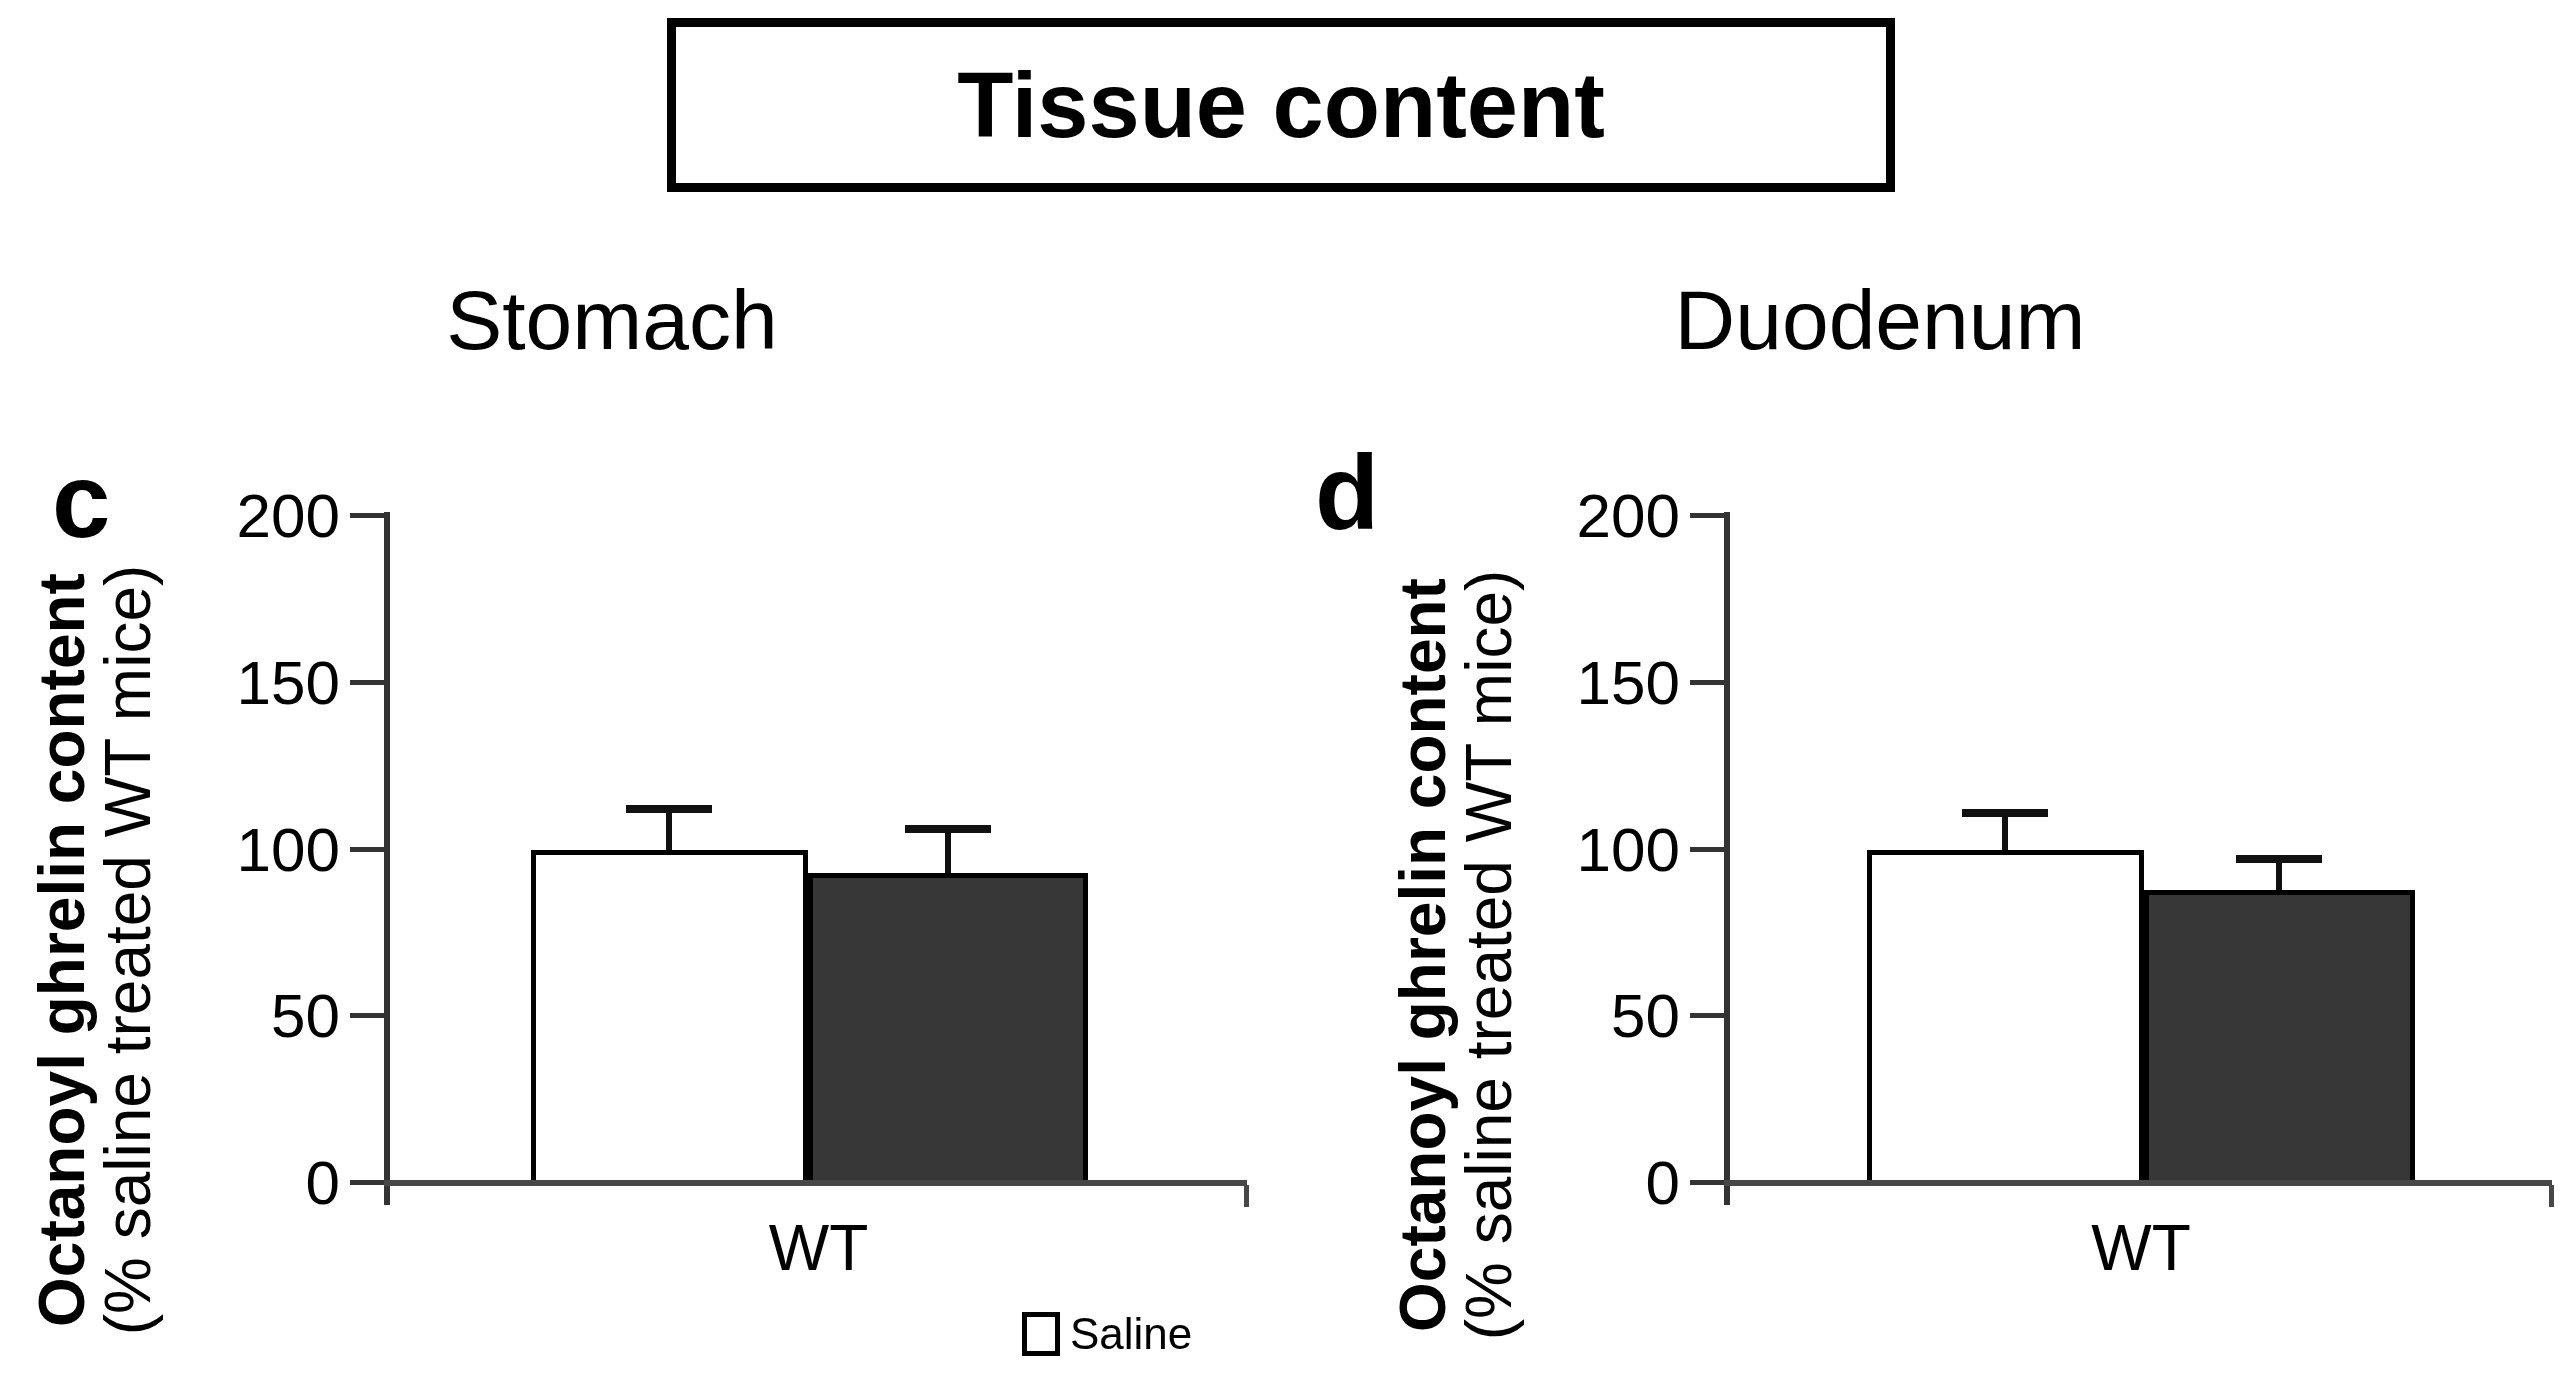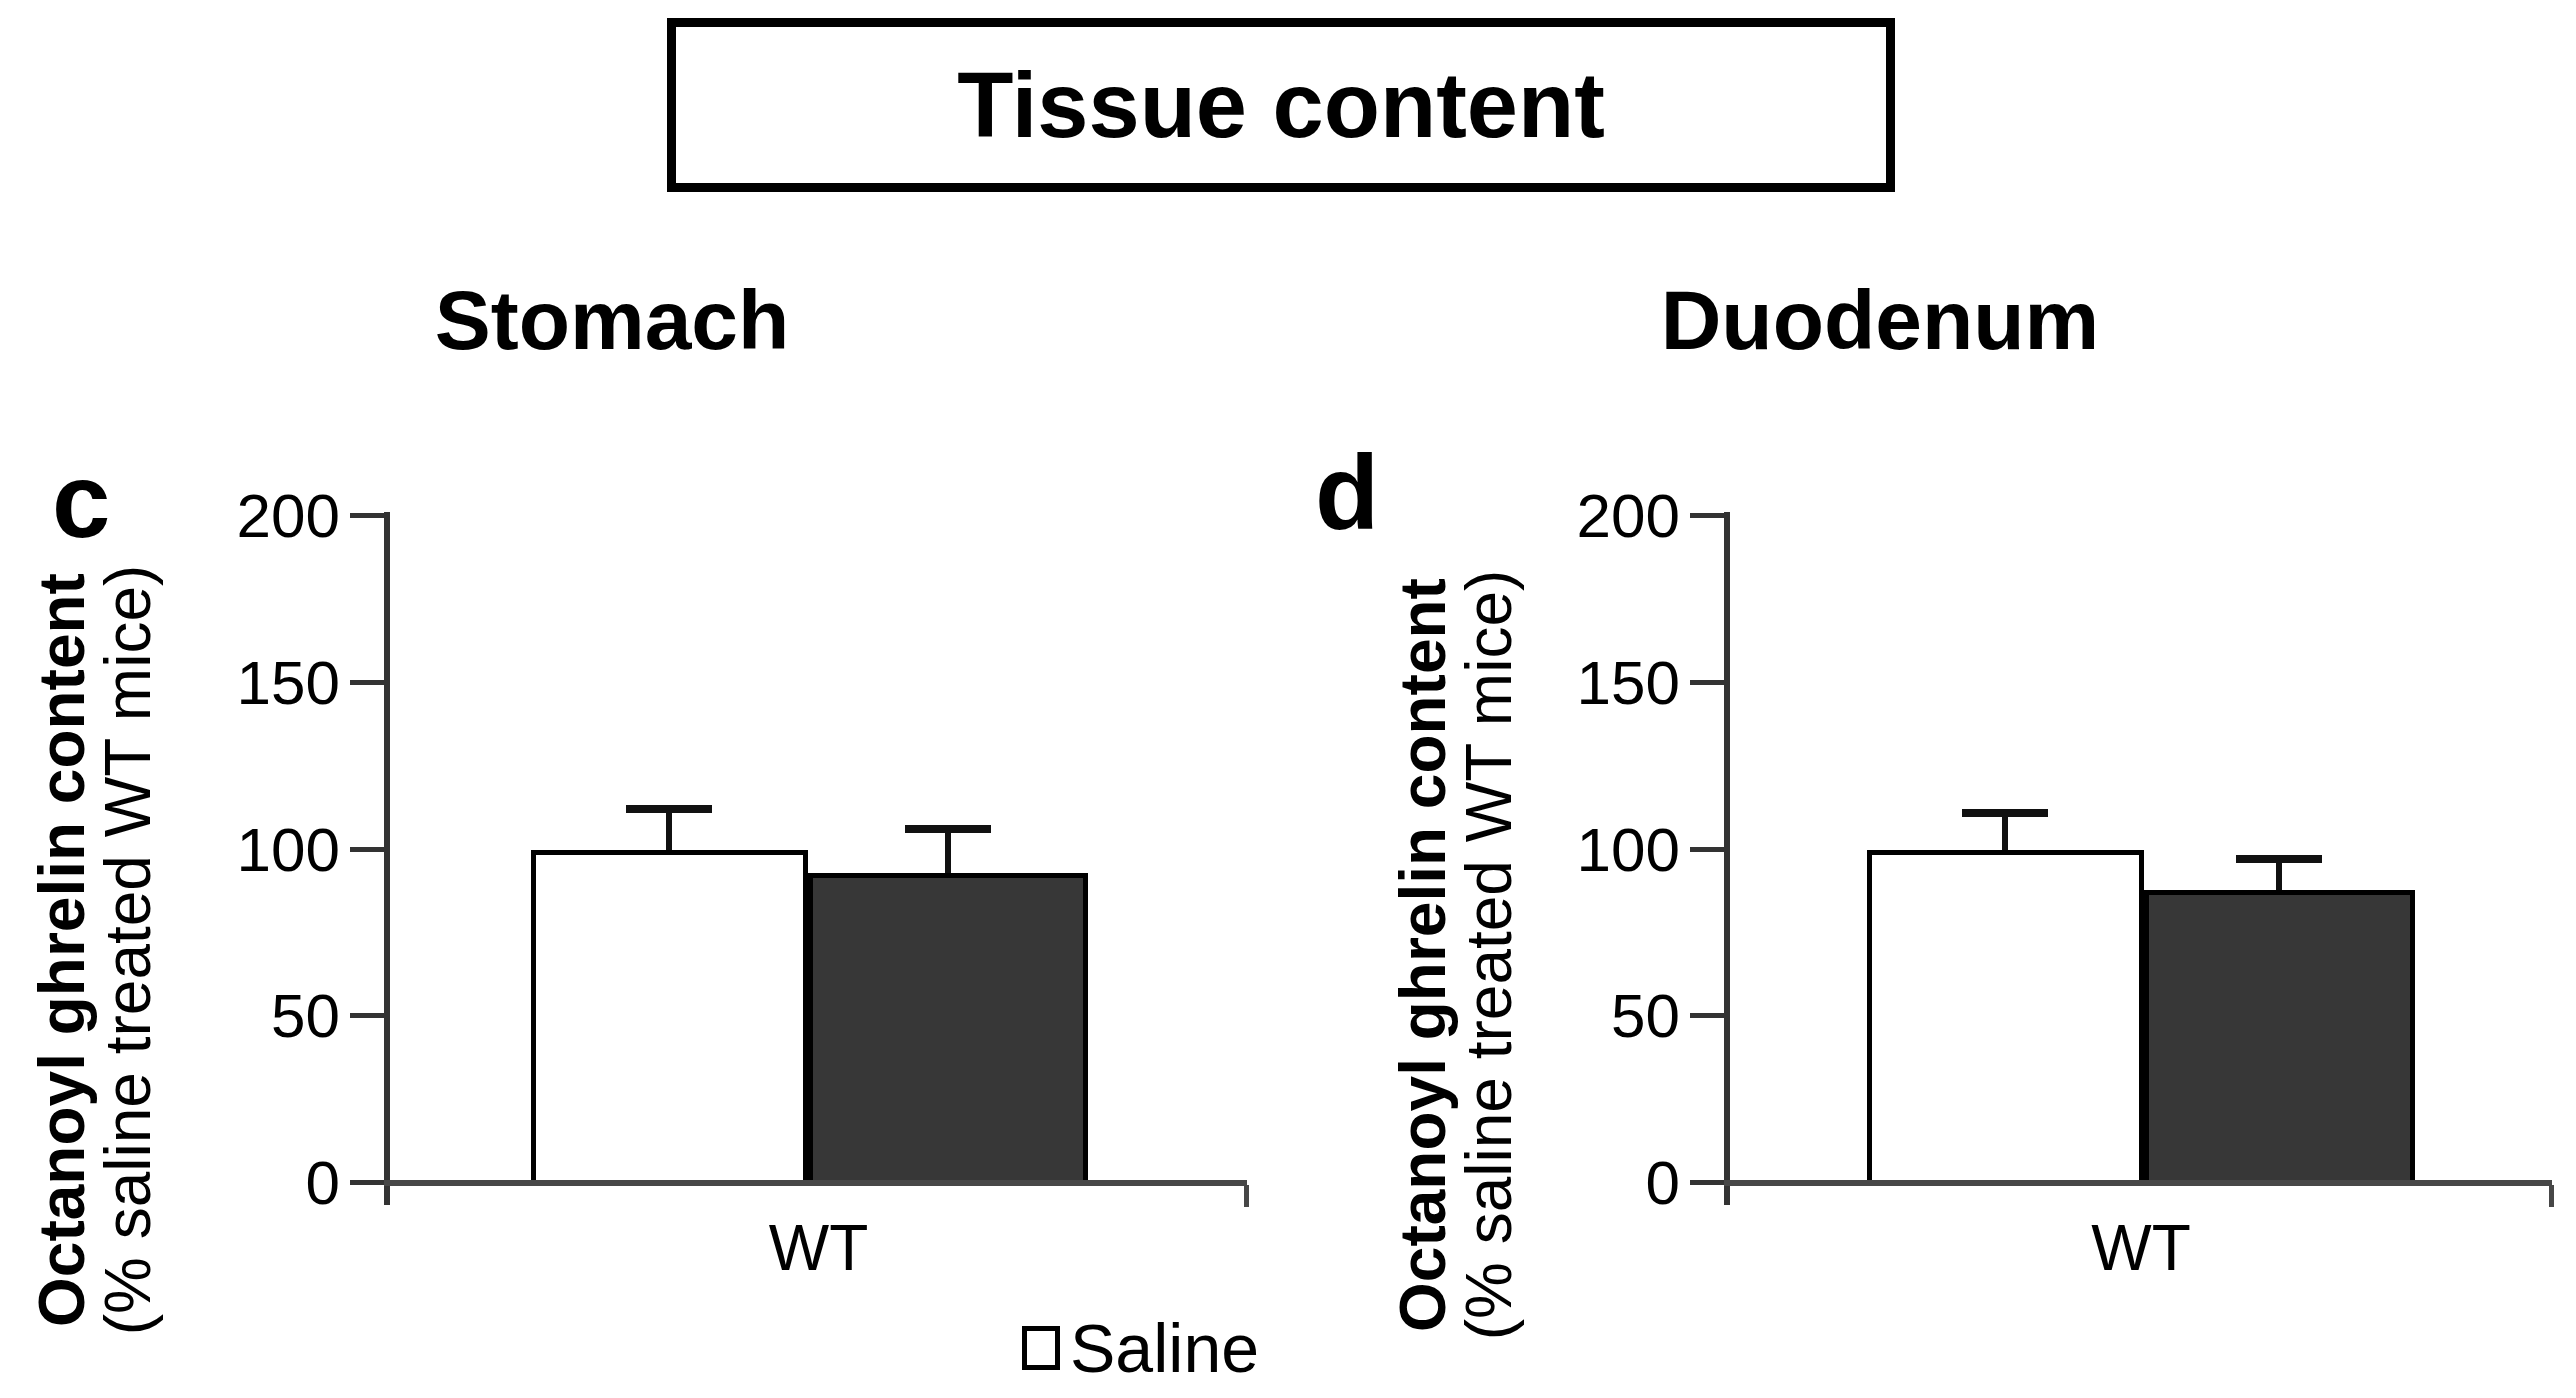--- a/index.html
+++ b/index.html
@@ -12,21 +12,21 @@
     overflow:hidden;
   }
   .title-box{
     position:absolute;left:667px;top:18px;width:1228px;height:174px;
     border:9px solid #000;box-sizing:border-box;
     display:flex;align-items:center;justify-content:center;
     font-size:92px;font-weight:bold;background:#fff;
   }
   .subtitle{
     position:absolute;transform:translateX(-50%);
-    font-size:84px;font-weight:bold;margin:0;white-space:nowrap;
+    font-size:84px;font-weight:normal;margin:0;white-space:nowrap;
   }
   .subtitle-c{left:612px;top:272px;}
   .subtitle-d{left:1880px;top:272px;}
   .panel-letter{
     position:absolute;font-size:105px;font-weight:bold;line-height:1;
   }
   .letter-c{left:52px;top:448px;}
   .letter-d{left:1315px;top:440px;}
   .ylabel{
     position:absolute;text-align:center;white-space:nowrap;
@@ -67,21 +67,21 @@
   }
   .err-cap{
     position:absolute;width:86px;height:8px;background:#111111;z-index:4;
   }
   .xcat{
     position:absolute;top:calc(100% + 28px);left:0;width:100%;
     text-align:center;font-size:64px;
   }
   .legend{
     position:absolute;left:1022px;top:1309px;
-    display:flex;align-items:flex-end;gap:100px;font-size:68px;
+    display:flex;align-items:flex-end;gap:100px;font-size:44px;
   }
   .legend-item{display:flex;align-items:center;}
   .legend-swatch{
     width:38px;height:44px;border:5px solid #000;box-sizing:border-box;
     margin-right:10px;display:inline-block;flex:none;
   }
 </style>
 </head>
 <body>
 

